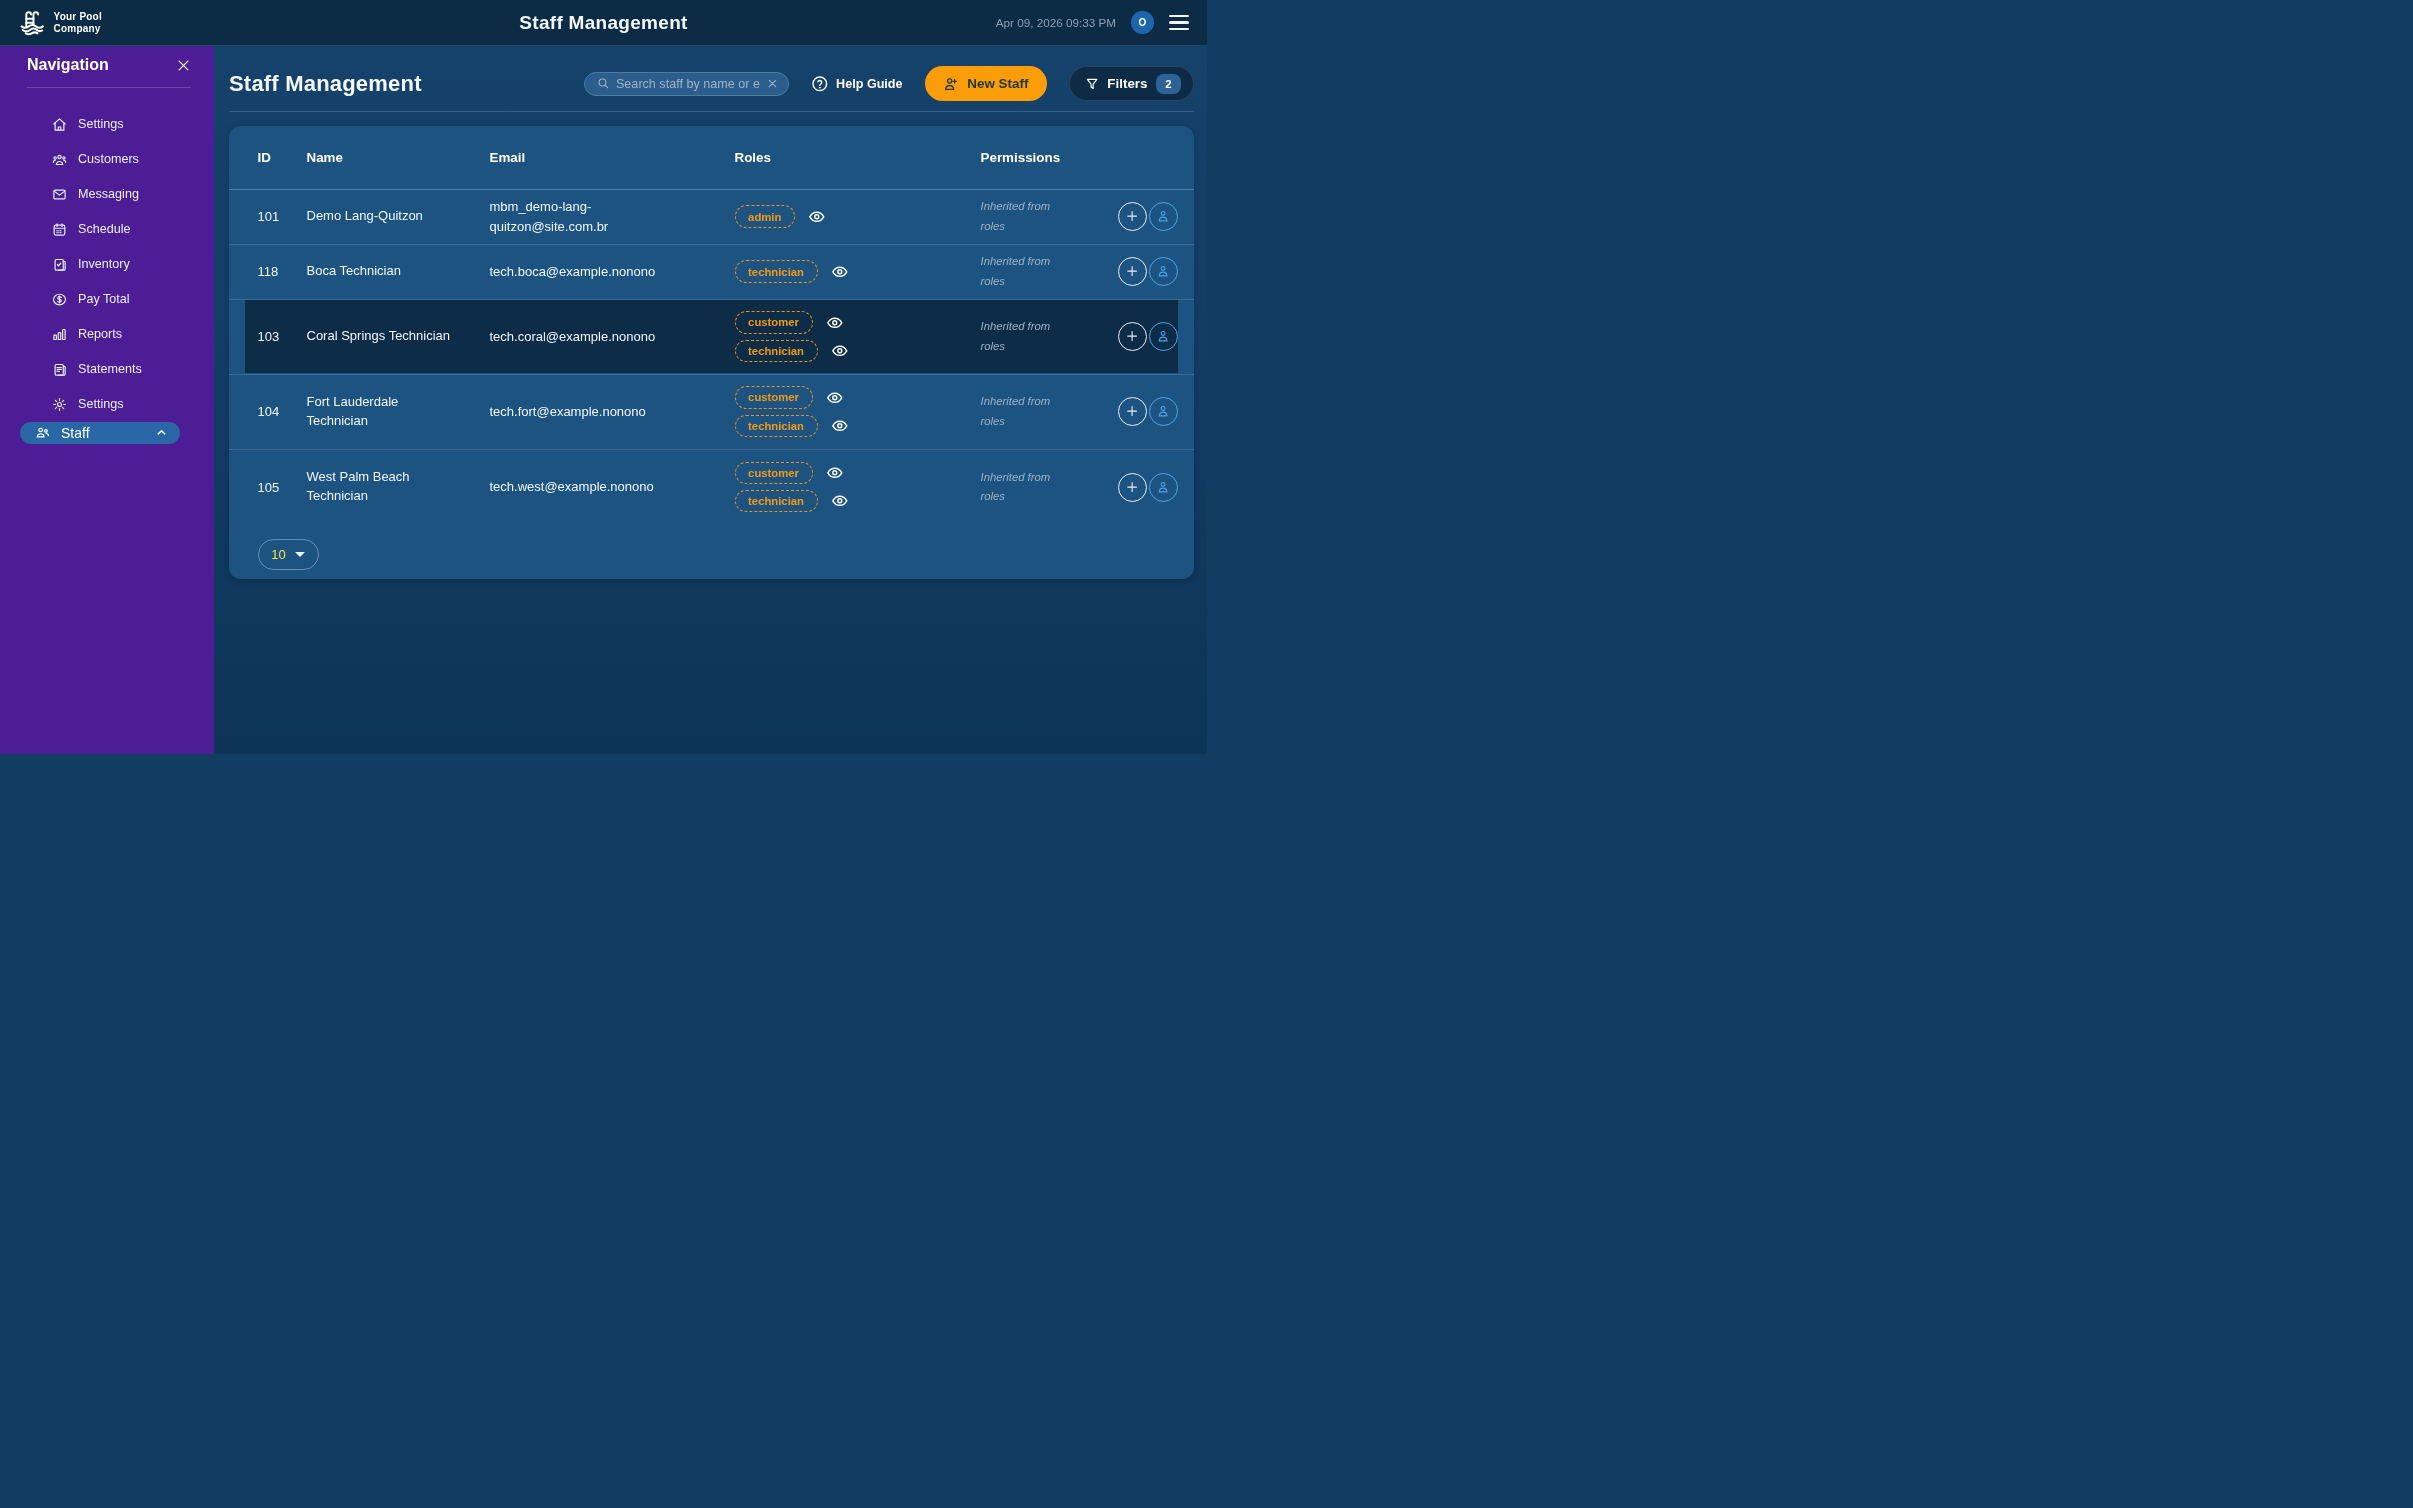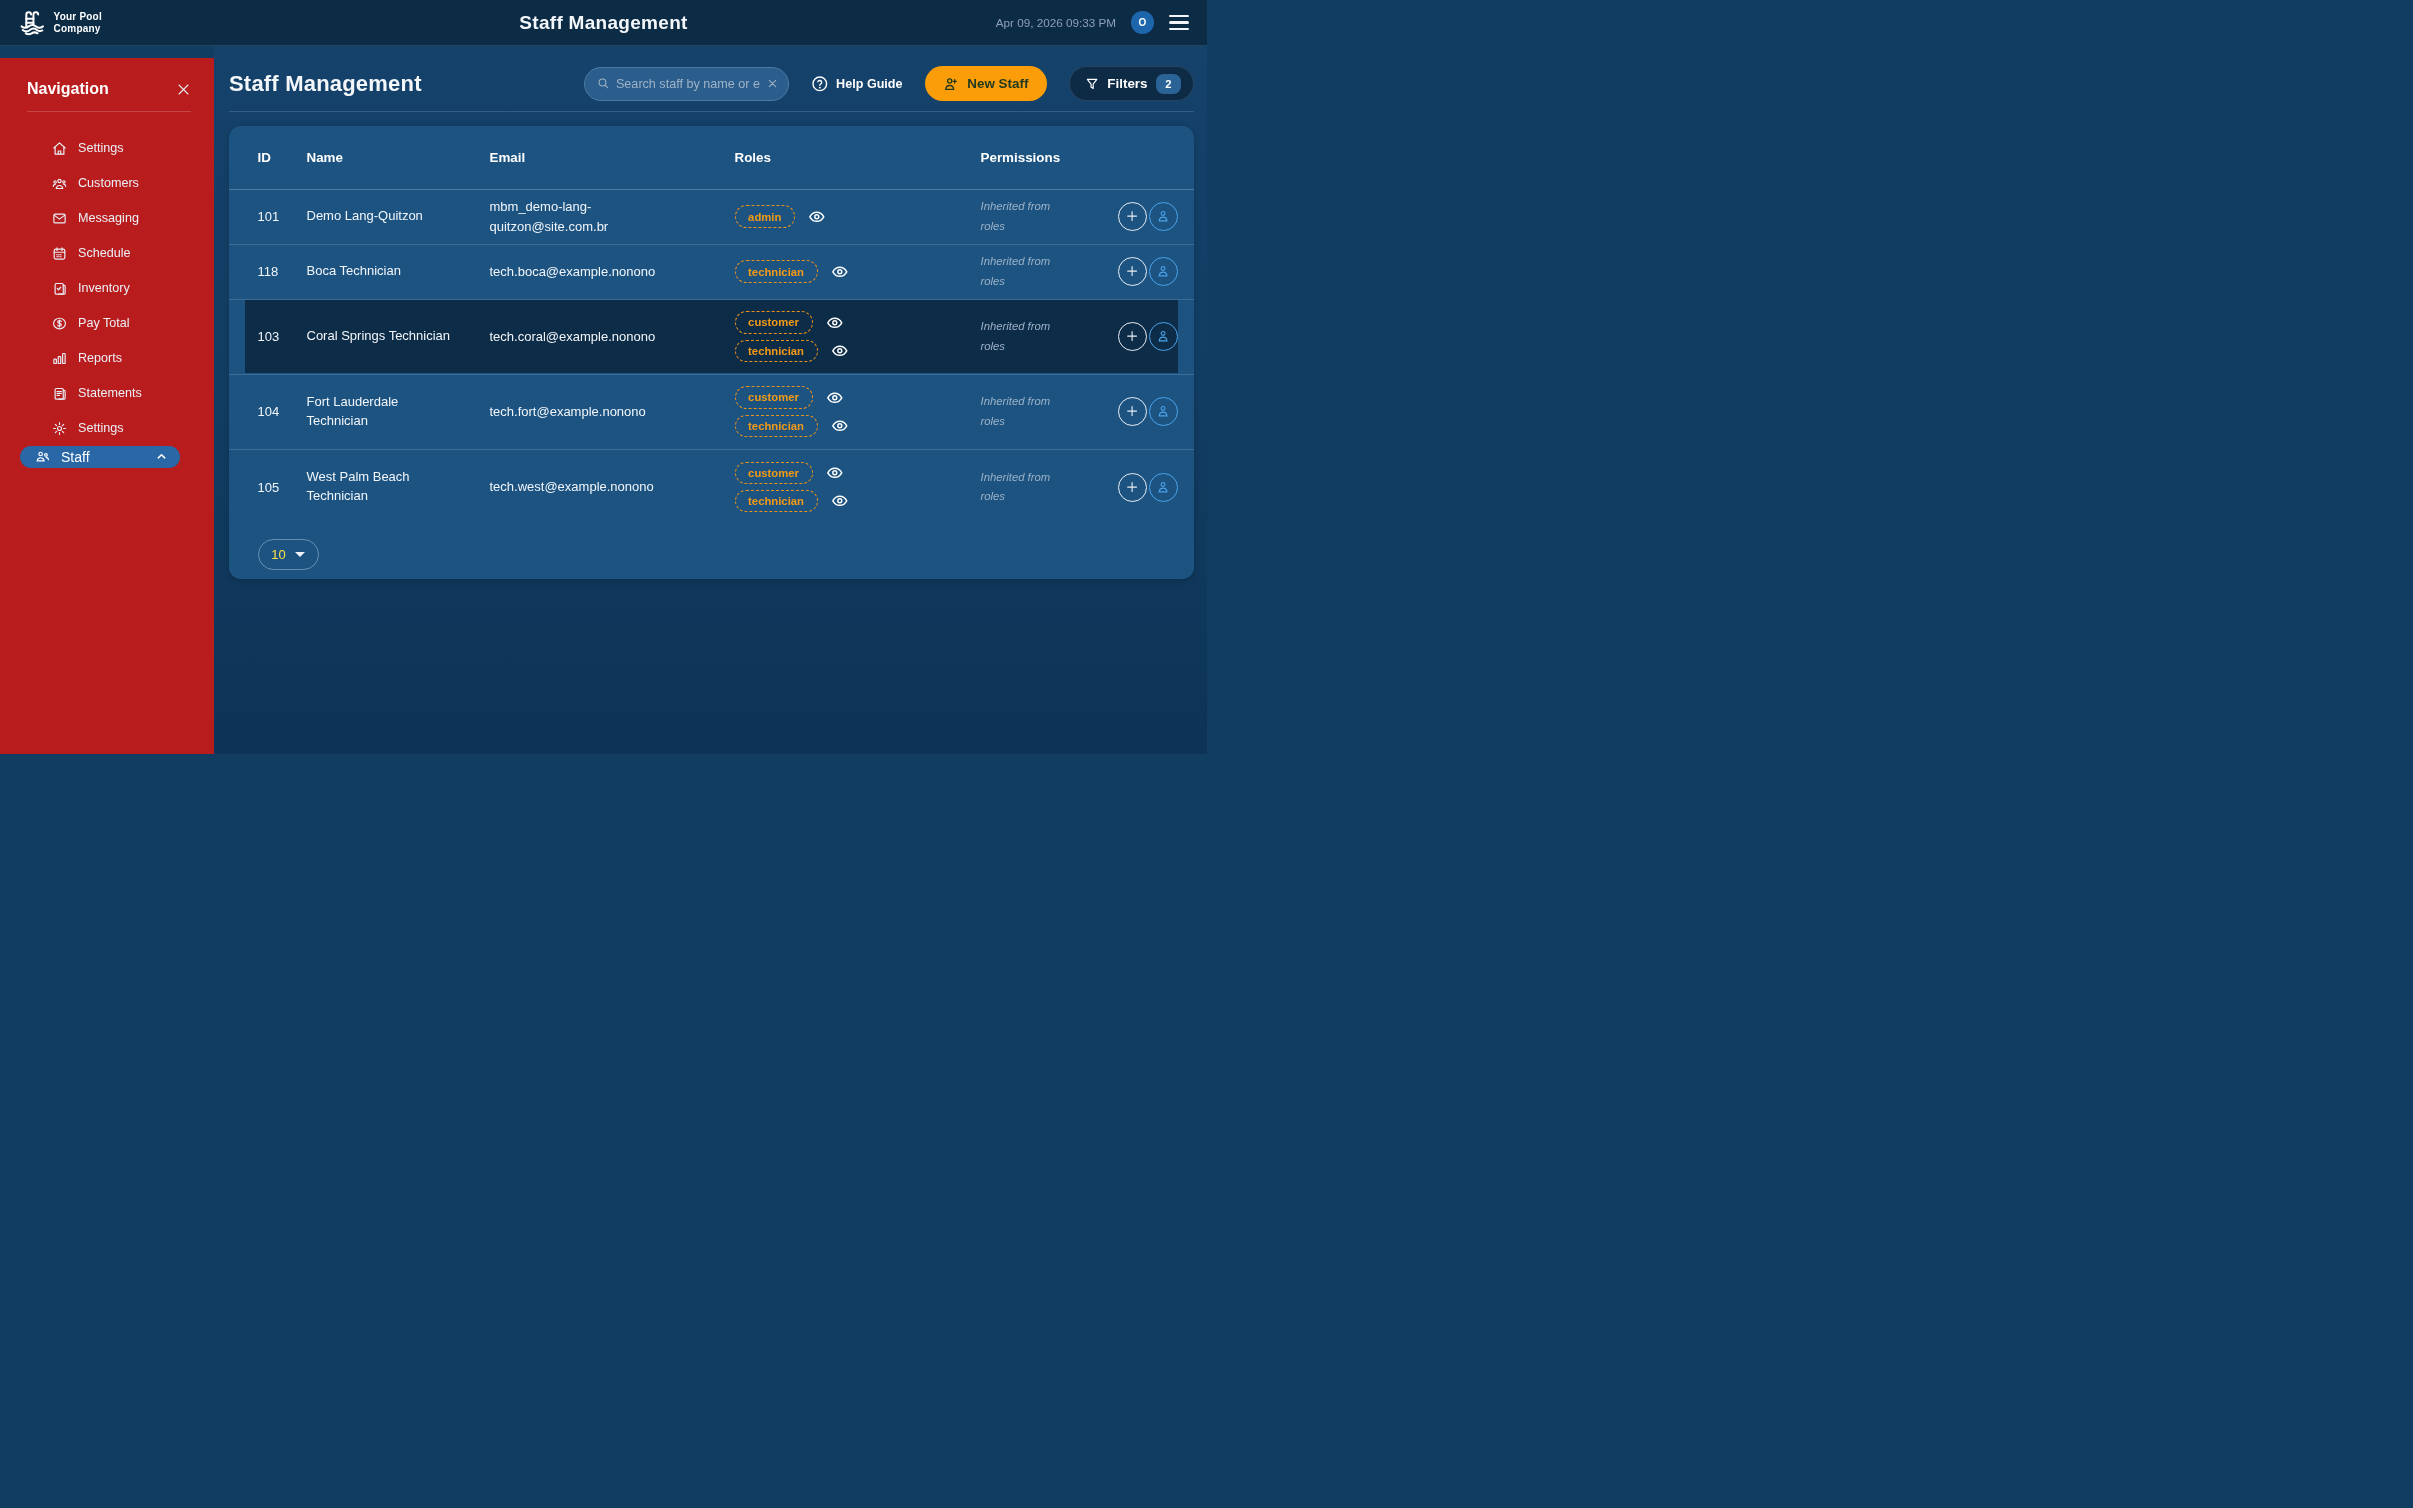--- a/index.html
+++ b/index.html
@@ -28,22 +28,22 @@
   .avatar {
     width:22.6px; height:22.6px; border-radius:50%; background:#1d66ac;
     color:#fff; font-size:10px; font-weight:bold;
     display:flex; align-items:center; justify-content:center; cursor:pointer;
   }
   .hamburger { width:20px; height:15px; display:flex; flex-direction:column; justify-content:space-between; cursor:pointer; }
   .hamburger span { display:block; height:2.2px; border-radius:1.7px; background:#f2f6fa; }
 
   
   .sidebar {
-    position:absolute; top:58px; left:0; bottom:0; width:214px;
-    background:#b91c1c; padding:22px 0 0 0; z-index:10;
+    position:absolute; top:34px; left:0; bottom:0; width:214px;
+    background:#4c1d95; padding:22px 0 0 0; z-index:10;
   }
   .sidebar-head { display:flex; align-items:center; justify-content:space-between; padding:0 23.5px 0 27px; }
   .sidebar-title { font-size:16px; font-weight:bold; color:#fff; }
   .sidebar-close { width:15px; height:15px; color:#e8eef5; cursor:pointer; }
   .sidebar-divider { height:0.8px; background:rgba(255,255,255,.18); margin:13.4px 23.5px 18.4px 27px; }
   .nav-list { display:flex; flex-direction:column; }
   .nav-item {
     height:35px; display:flex; align-items:center; gap:11px;
     padding-left:52px; font-size:12.6px; color:#eaf0f7; cursor:pointer;
   }
@@ -68,21 +68,21 @@
   
   .main {
     position:absolute; top:46px; left:214px; right:0; bottom:0;
     background:linear-gradient(180deg,#15426b 0%,#123d63 46%,#0d3456 100%);
     padding:11.7px 13.4px 0 15px;
   }
   .toolbar { display:flex; align-items:center; height:52px; }
   .page-title { font-size:22px; font-weight:bold; color:#f4f7fa; letter-spacing:0.2px; }
   .toolbar-right { margin-left:auto; display:flex; align-items:center; gap:22px; }
   .search-pill {
-    width:205px; height:34px; border-radius:17px; background:#2b5e8d;
+    width:205px; height:24px; border-radius:17px; background:#2b5e8d;
     border:0.8px solid #4b7ba3; display:flex; align-items:center; gap:6.7px; padding:0 10px 0 11.7px;
     cursor:text;
   }
   .search-pill .s-icon { width:12.6px; height:12.6px; color:#9fb2c6; flex:none; }
   .search-pill input {
     flex:1; min-width:0; background:transparent; border:none; outline:none;
     font-family:inherit; font-size:12.6px; color:#dbe6f0;
   }
   .search-pill input::placeholder { color:#9fb2c6; }
   .search-pill .x-icon { width:11px; height:11px; color:#9fb2c6; cursor:pointer; flex:none; }

